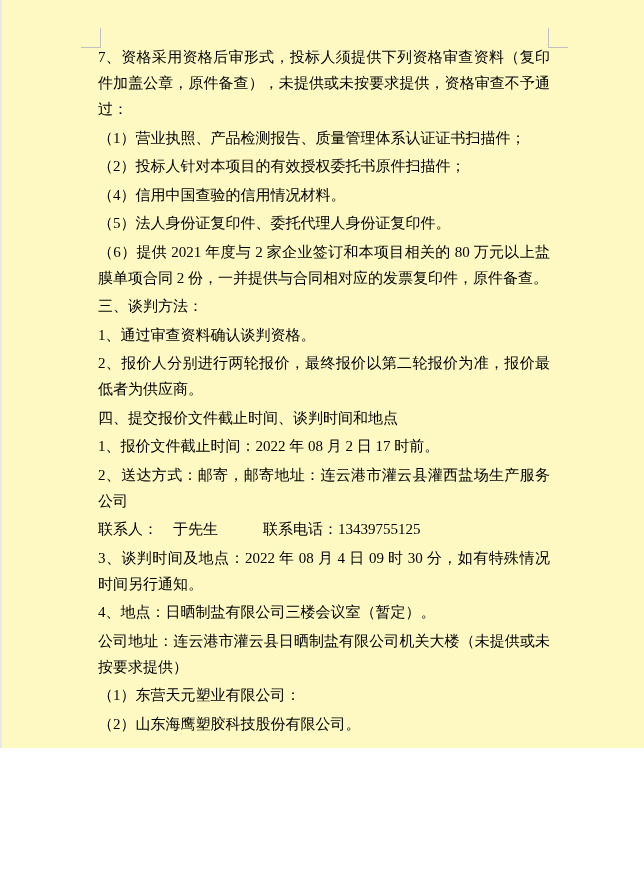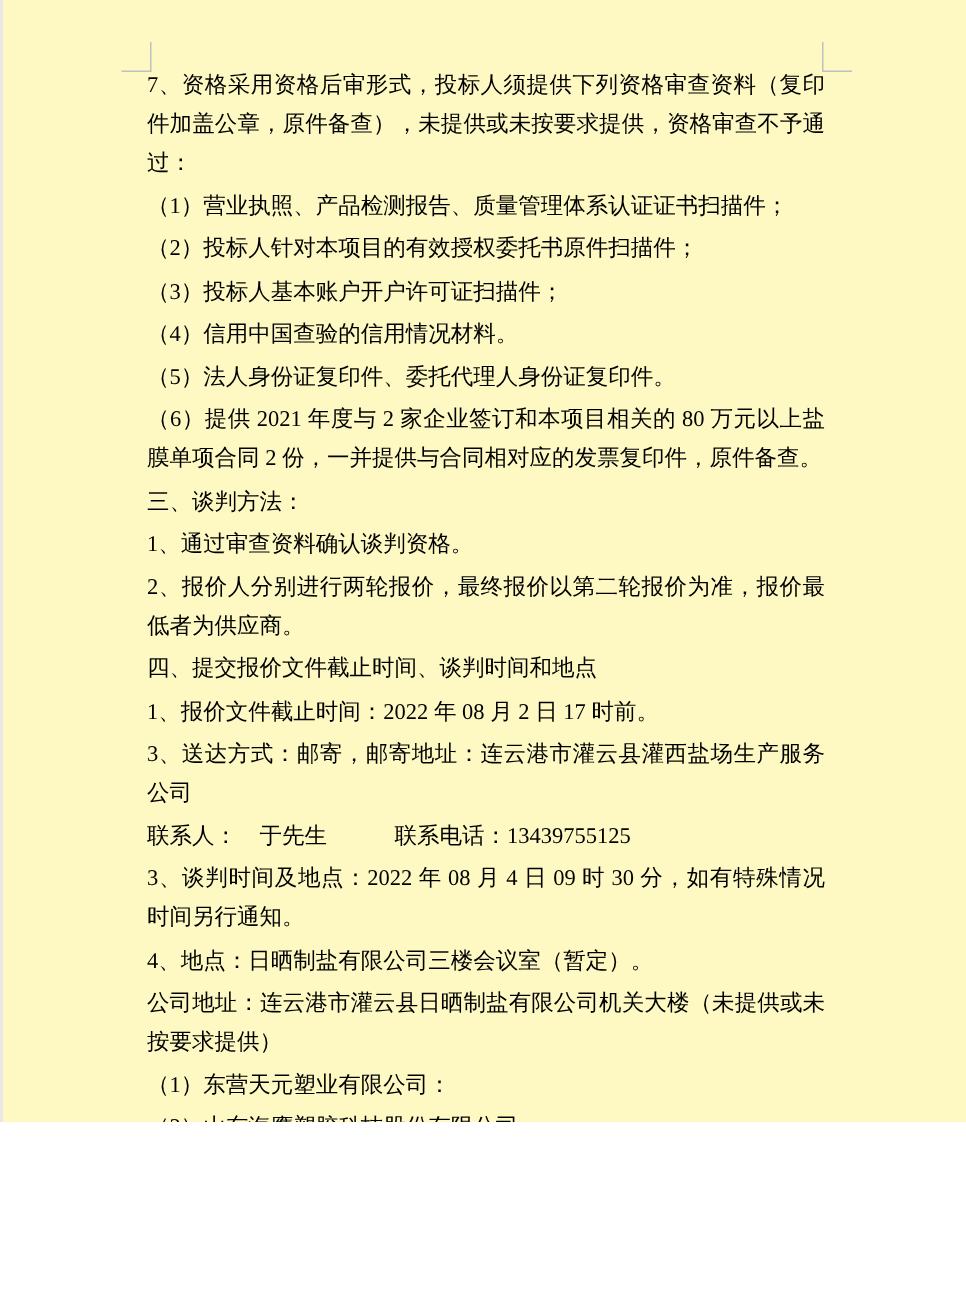--- a/index.html
+++ b/index.html
@@ -55,30 +55,29 @@
 
   <div class="crop tl"></div>
   <div class="crop tr"></div>
   <div class="crop bl"></div>
   <div class="crop br"></div>
 
   <div class="content">
     <p class="para">7、资格采用资格后审形式，投标人须提供下列资格审查资料（复印件加盖公章，原件备查），未提供或未按要求提供，资格审查不予通过：</p>
     <p class="para">（1）营业执照、产品检测报告、质量管理体系认证证书扫描件；</p>
     <p class="para">（2）投标人针对本项目的有效授权委托书原件扫描件；</p>
-    <p class="para">（3）投标人基本账户开户许可证扫描件；</p>
     <p class="para">（4）信用中国查验的信用情况材料。</p>
     <p class="para">（5）法人身份证复印件、委托代理人身份证复印件。</p>
     <p class="para">（6）提供 2021 年度与 2 家企业签订和本项目相关的 80 万元以上盐膜单项合同 2 份，一并提供与合同相对应的发票复印件，原件备查。</p>
     <p class="para">三、谈判方法：</p>
     <p class="para">1、通过审查资料确认谈判资格。</p>
     <p class="para">2、报价人分别进行两轮报价，最终报价以第二轮报价为准，报价最低者为供应商。</p>
     <p class="para">四、提交报价文件截止时间、谈判时间和地点</p>
     <p class="para">1、报价文件截止时间：2022 年 08 月 2 日 17 时前。</p>
-    <p class="para">3、送达方式：邮寄，邮寄地址：连云港市灌云县灌西盐场生产服务公司</p>
+    <p class="para">2、送达方式：邮寄，邮寄地址：连云港市灌云县灌西盐场生产服务公司</p>
     <p class="para">联系人：　于先生　　　联系电话：13439755125</p>
     <p class="para">3、谈判时间及地点：2022 年 08 月 4 日 09 时 30 分，如有特殊情况时间另行通知。</p>
     <p class="para">4、地点：日晒制盐有限公司三楼会议室（暂定）。</p>
     <p class="para">公司地址：连云港市灌云县日晒制盐有限公司机关大楼（未提供或未按要求提供）</p>
     <p class="para">（1）东营天元塑业有限公司：</p>
     <p class="para">（2）山东海鹰塑胶科技股份有限公司。</p>
   </div>
 </div>
 
 </body></html>

